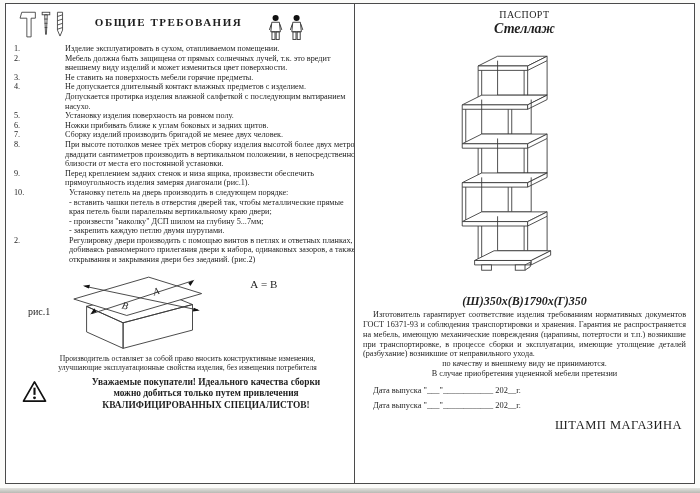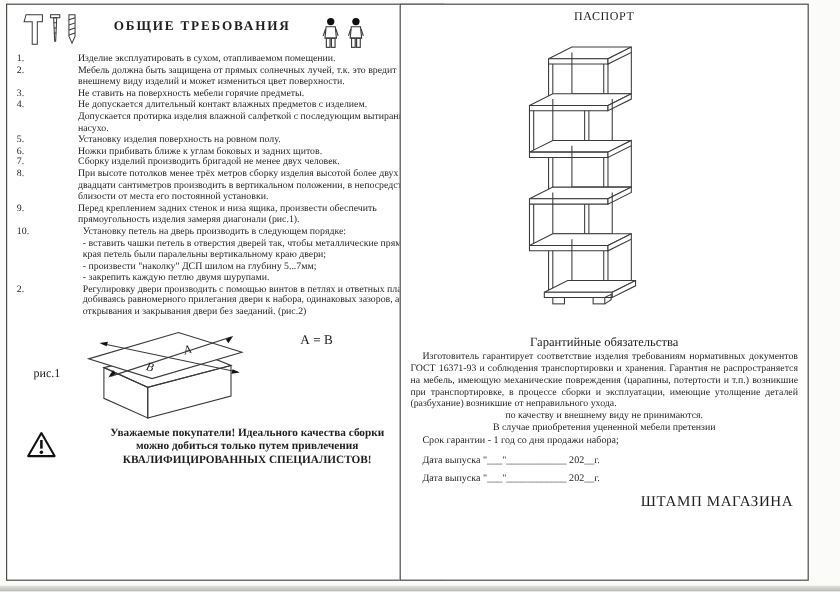--- a/index.html
+++ b/index.html
@@ -8,21 +8,21 @@
     background:#fbfbf9;
     font-family:"Liberation Serif","DejaVu Serif",serif;
     color:#1e1e1e;
   }
   .panel{
     position:absolute;top:3px;height:481px;
     border:1px solid #4b4b4b;background:#fff;
     box-sizing:border-box;overflow:hidden;
   }
   #left-panel{left:5px;width:365px;padding:4px 8px;display:flex;flex-direction:column;}
-  #right-panel{left:333px;width:341px;padding:5px 8px;display:flex;flex-direction:column;}
+  #right-panel{left:354px;width:341px;padding:5px 8px;display:flex;flex-direction:column;}
 
   
   .lp-header{display:flex;align-items:flex-start;height:36px;flex:none;}
   .lp-title{flex:1;text-align:center;font-weight:bold;font-size:11px;letter-spacing:1.5px;margin-top:8px;}
   .tools-svg{margin-left:2px;}
   .persons-svg{margin-right:52px;margin-top:5px;}
 
   
   .req-list{flex:none;font-size:8.2px;line-height:1.17;}
   .li-row{display:flex;}
@@ -188,35 +188,38 @@
       <polygon class="blk" points="28,51 34.7,47.8 32.4,44.2"></polygon>
       <polygon class="blk" points="148,46.5 140.3,47.6 141.5,43.5"></polygon>
       <polygon class="blk" points="20,19.5 27.7,18.4 26.5,22.5"></polygon>
       <text x="98" y="30" font-size="11" font-style="italic" font-family="Liberation Serif, serif" fill="#1e1e1e" transform="rotate(-18 98 30)">А</text>
       <text x="62" y="44" font-size="11" font-style="italic" font-family="Liberation Serif, serif" fill="#1e1e1e" transform="rotate(14 62 44)">В</text>
     </svg>
     <span class="fig1-eq">А = В</span>
   </div>
 
 
+  <div class="disclaimer">Производитель оставляет за собой право вносить конструктивные изменения,
+улучшающие эксплуатационные свойства изделия, без извещения потребителя</div>
 
   <div class="warning-row">
     <svg class="warning-svg" width="25" height="23" viewBox="0 0 26 24">
       <path d="M13 2 L24.5 22 H1.5 Z" fill="none" stroke="#111" stroke-width="1.8" stroke-linejoin="round"></path>
       <rect x="11.9" y="8" width="2.2" height="7.5" fill="#111"></rect>
       <circle cx="13" cy="18.6" r="1.5" fill="#111"></circle>
     </svg>
     <div class="warning-text">Уважаемые покупатели! Идеального качества сборки
 можно добиться только путем привлечения
 КВАЛИФИЦИРОВАННЫХ СПЕЦИАЛИСТОВ!</div>
   </div>
 </div>
 
 <div class="panel" id="right-panel">
   <div class="rp-title">ПАСПОРТ</div>
+  <div class="rp-product">Стеллаж</div>
 
   <div class="shelf-wrap">
     <svg width="168" height="252" viewBox="0 0 190 264" style="margin:0 auto">
 
       <path class="lnw" d="M42 20 L98 20 L120 9 L64 9 Z"></path>
         <path class="lnw" d="M42 20 H98 V25 H42 Z"></path>
         <path class="lnw" d="M98 20 L120 9 L120 14 L98 25 Z"></path>
 
       <path class="ln" d="M42 25 V64 M46 25 V64 M94 25 V64 M98 25 V64 M64 14 V53 M120 14 V53 M64 53 H120 M98 64 L120 53"></path>
 
@@ -247,23 +250,22 @@
       <path class="lnw" d="M38 240 L102 240 L124 229 L60 229 Z"></path>
         <path class="lnw" d="M38 240 H102 V245 H38 Z"></path>
         <path class="lnw" d="M102 240 L124 229 L124 234 L102 245 Z"></path>
 
       <rect class="lnw" x="46" y="245" width="11" height="6"></rect>
         <rect class="lnw" x="84" y="245" width="11" height="6"></rect>
       <path class="ln" d="M95 245 L101 242 L101 247 L95 251"></path>
     </svg>
   </div>
 
-  <div class="rp-warranty-title">Гарантийные обязательства</div>
+  <div class="rp-dims">(Ш)350х(В)1790х(Г)350</div>
   <div class="rp-warranty-text">Изготовитель гарантирует соответствие изделия требованиям нормативных документов ГОСТ 16371-93 и соблюдения транспортировки и хранения. Гарантия не распространяется на мебель, имеющую механические повреждения (царапины, потертости и т.п.) возникшие при транспортировке, в процессе сборки и эксплуатации, имеющие утолщение деталей (разбухание) возникшие от неправильного ухода.</div>
   <div class="rp-center-line">по качеству и внешнему виду не принимаются.</div>
   <div class="rp-center-line">В случае приобретения уцененной мебели претензии</div>
-  <div class="rp-left-line">Срок гарантии - 1 год со дня продажи набора;</div>
   <div class="rp-date">Дата выпуска "___"____________ 202__г.</div>
   <div class="rp-date">Дата выпуска "___"____________ 202__г.</div>
   <div class="rp-stamp">ШТАМП МАГАЗИНА</div>
 </div>
 
 <div class="scan-edge"></div>
 
 </body></html>

